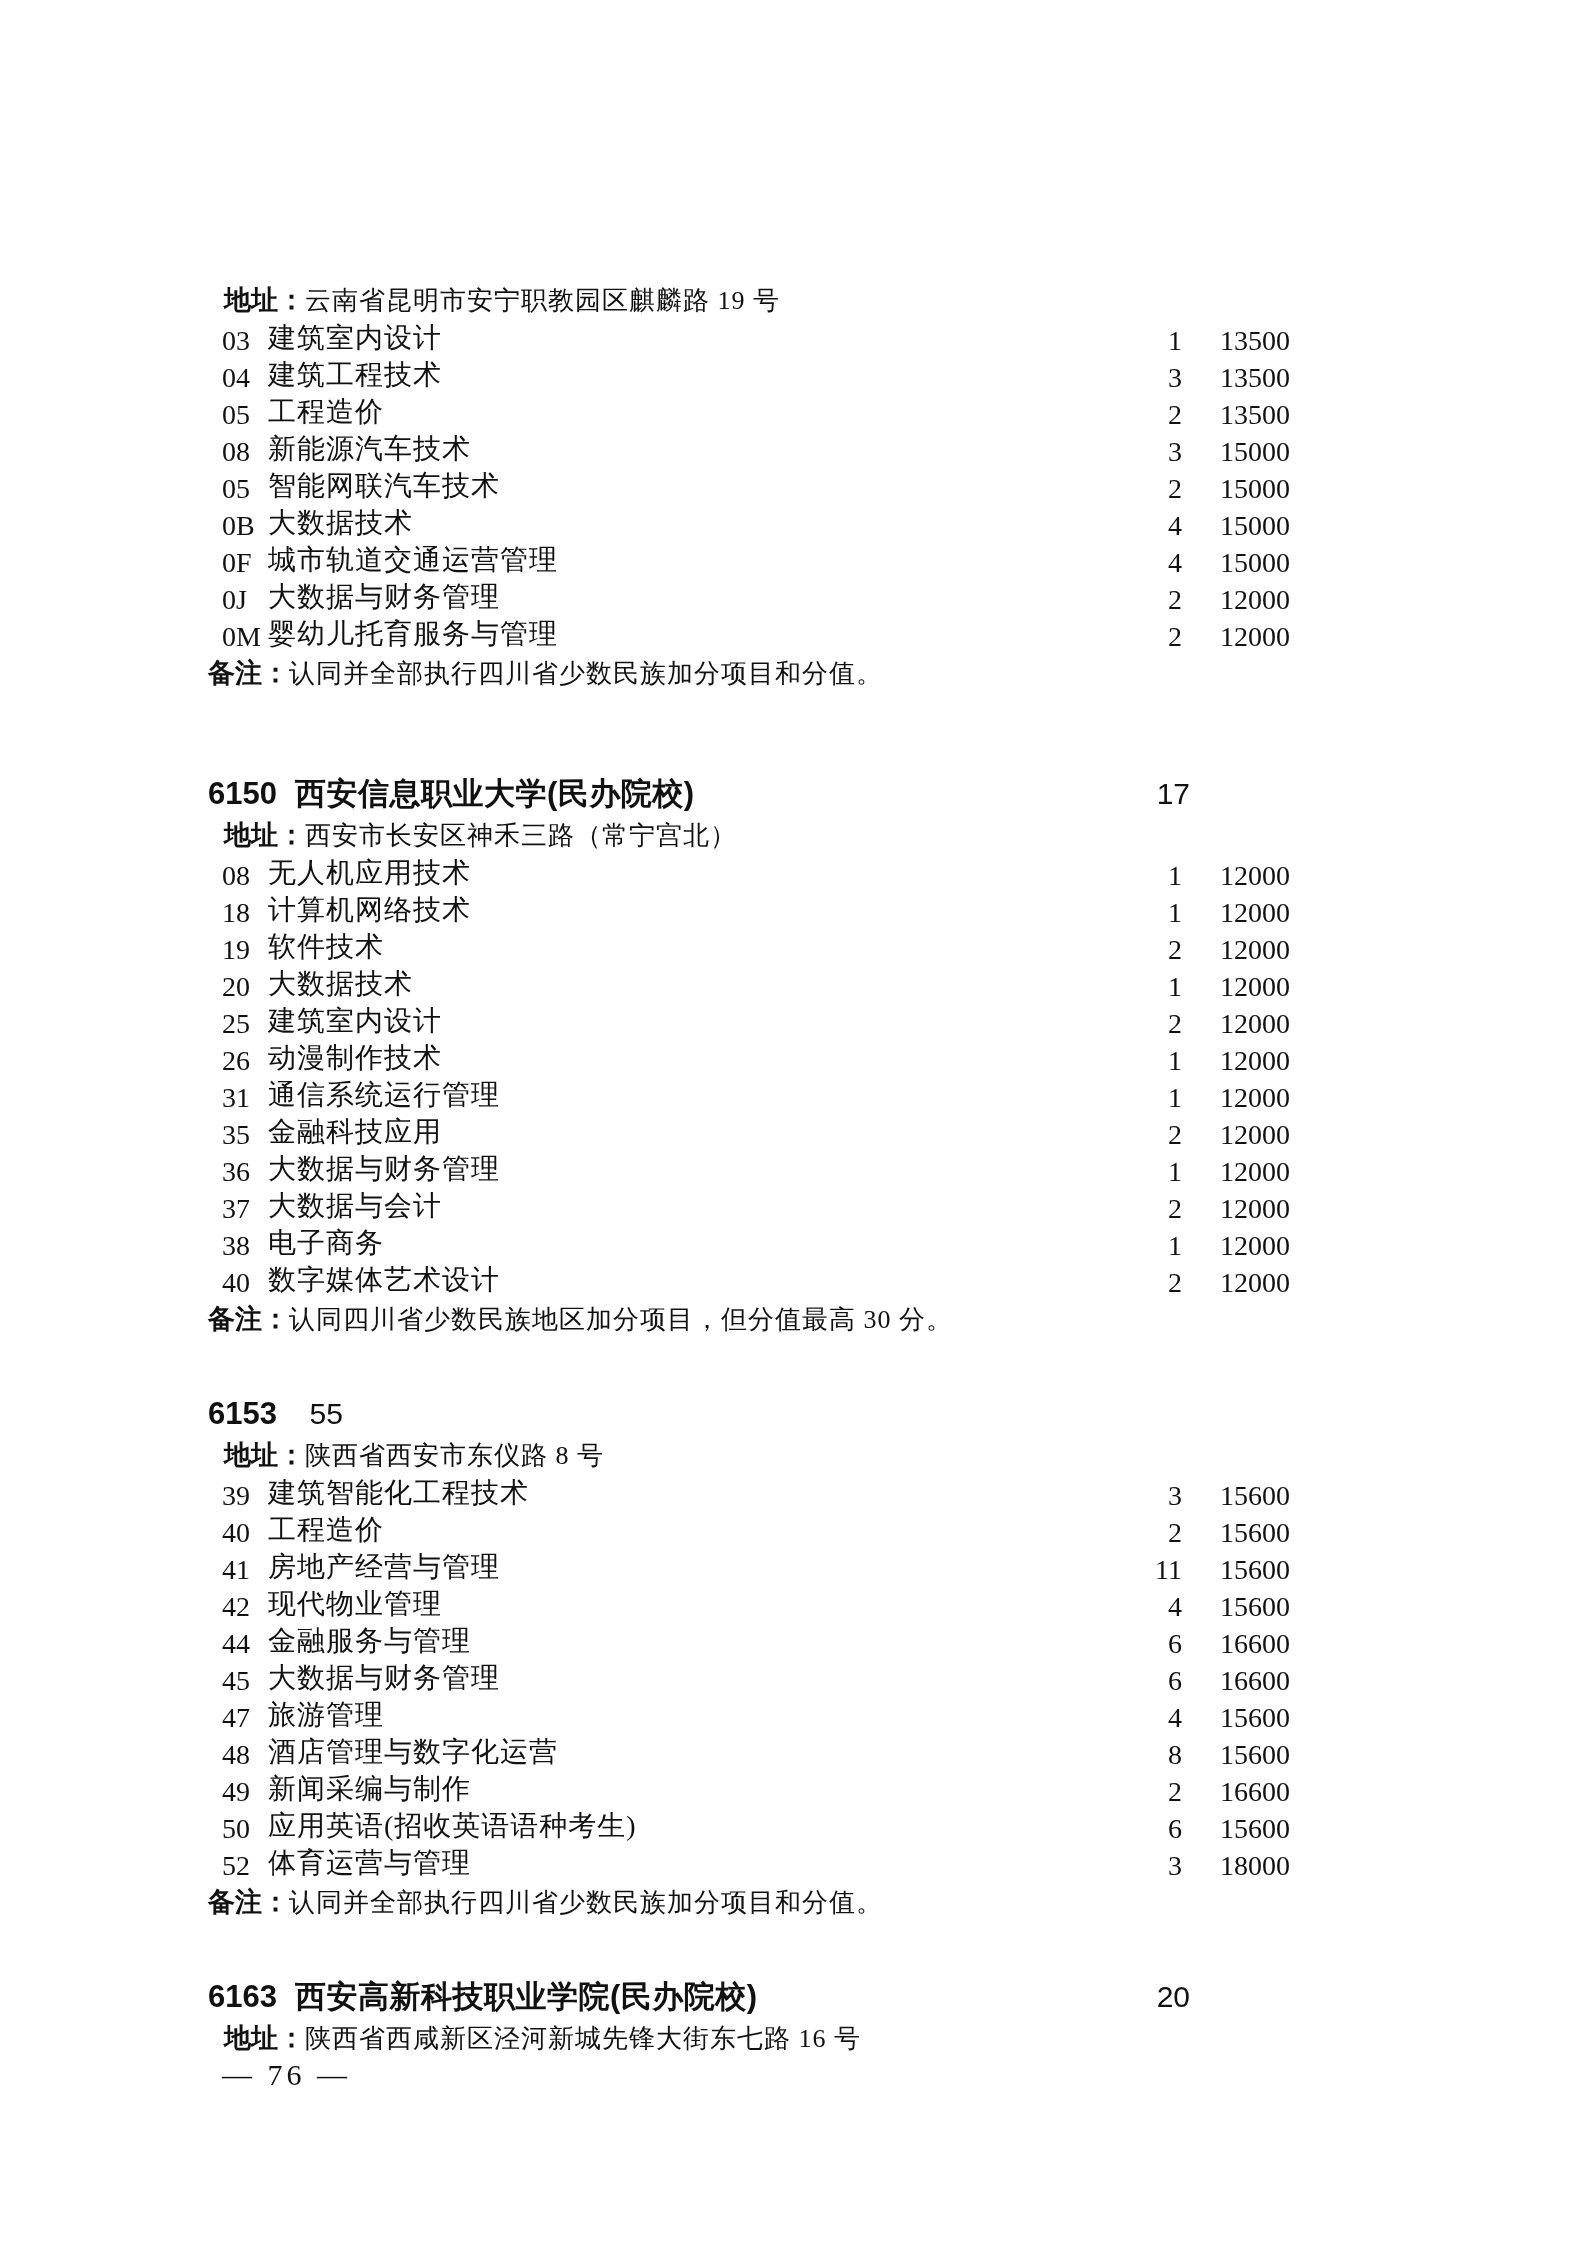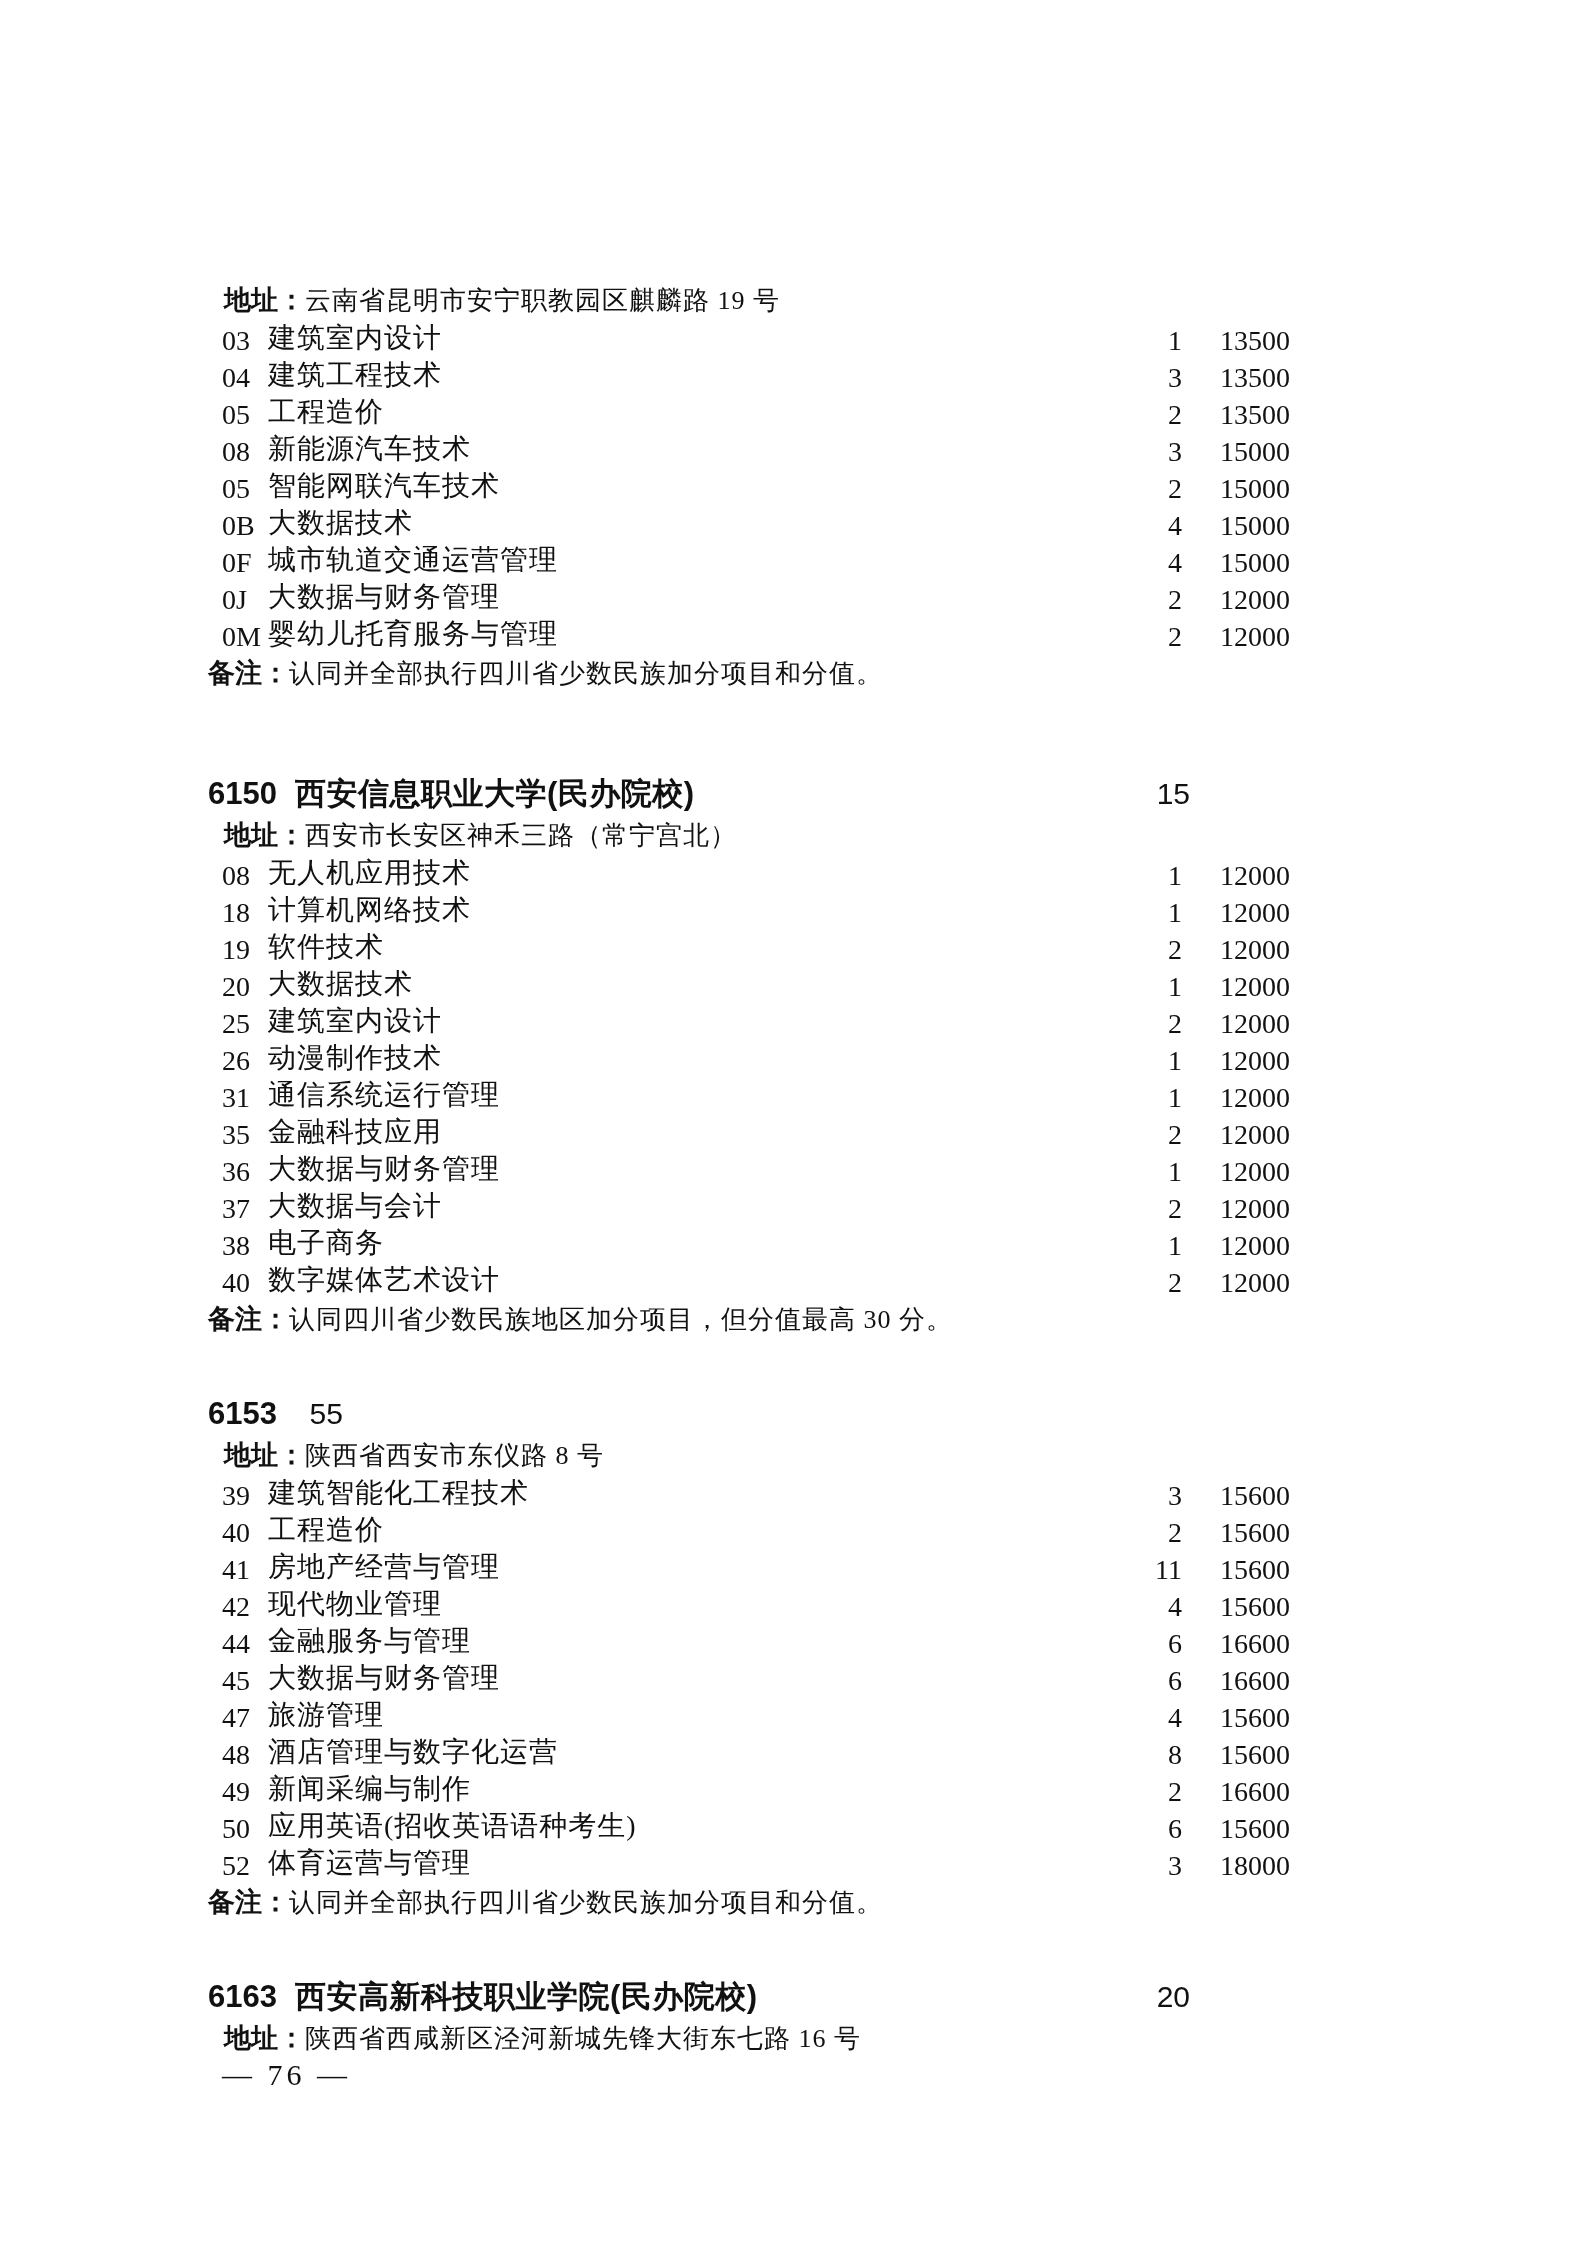--- a/index.html
+++ b/index.html
@@ -174,21 +174,21 @@
     <span class="major-quota">2</span>
     <span class="major-fee">12000</span>
   </div>
     <div class="remark-line">
     <span class="remark-label">备注：</span>
     <span class="remark-text">认同并全部执行四川省少数民族加分项目和分值。</span>
   </div>
     <div class="section-header">
     <span class="section-code">6150</span>
     <span class="section-name">西安信息职业大学(民办院校)</span>
-    <span class="section-count">15</span>
+    <span class="section-count">17</span>
   </div>
     <div class="addr-line">
     <span class="addr-label">地址：</span>
     <span class="addr-text">西安市长安区神禾三路（常宁宫北）</span>
   </div>
     <div class="major-row">
     <span class="major-code">08</span>
     <span class="major-name">无人机应用技术</span>
     <span class="major-quota">1</span>
     <span class="major-fee">12000</span>

